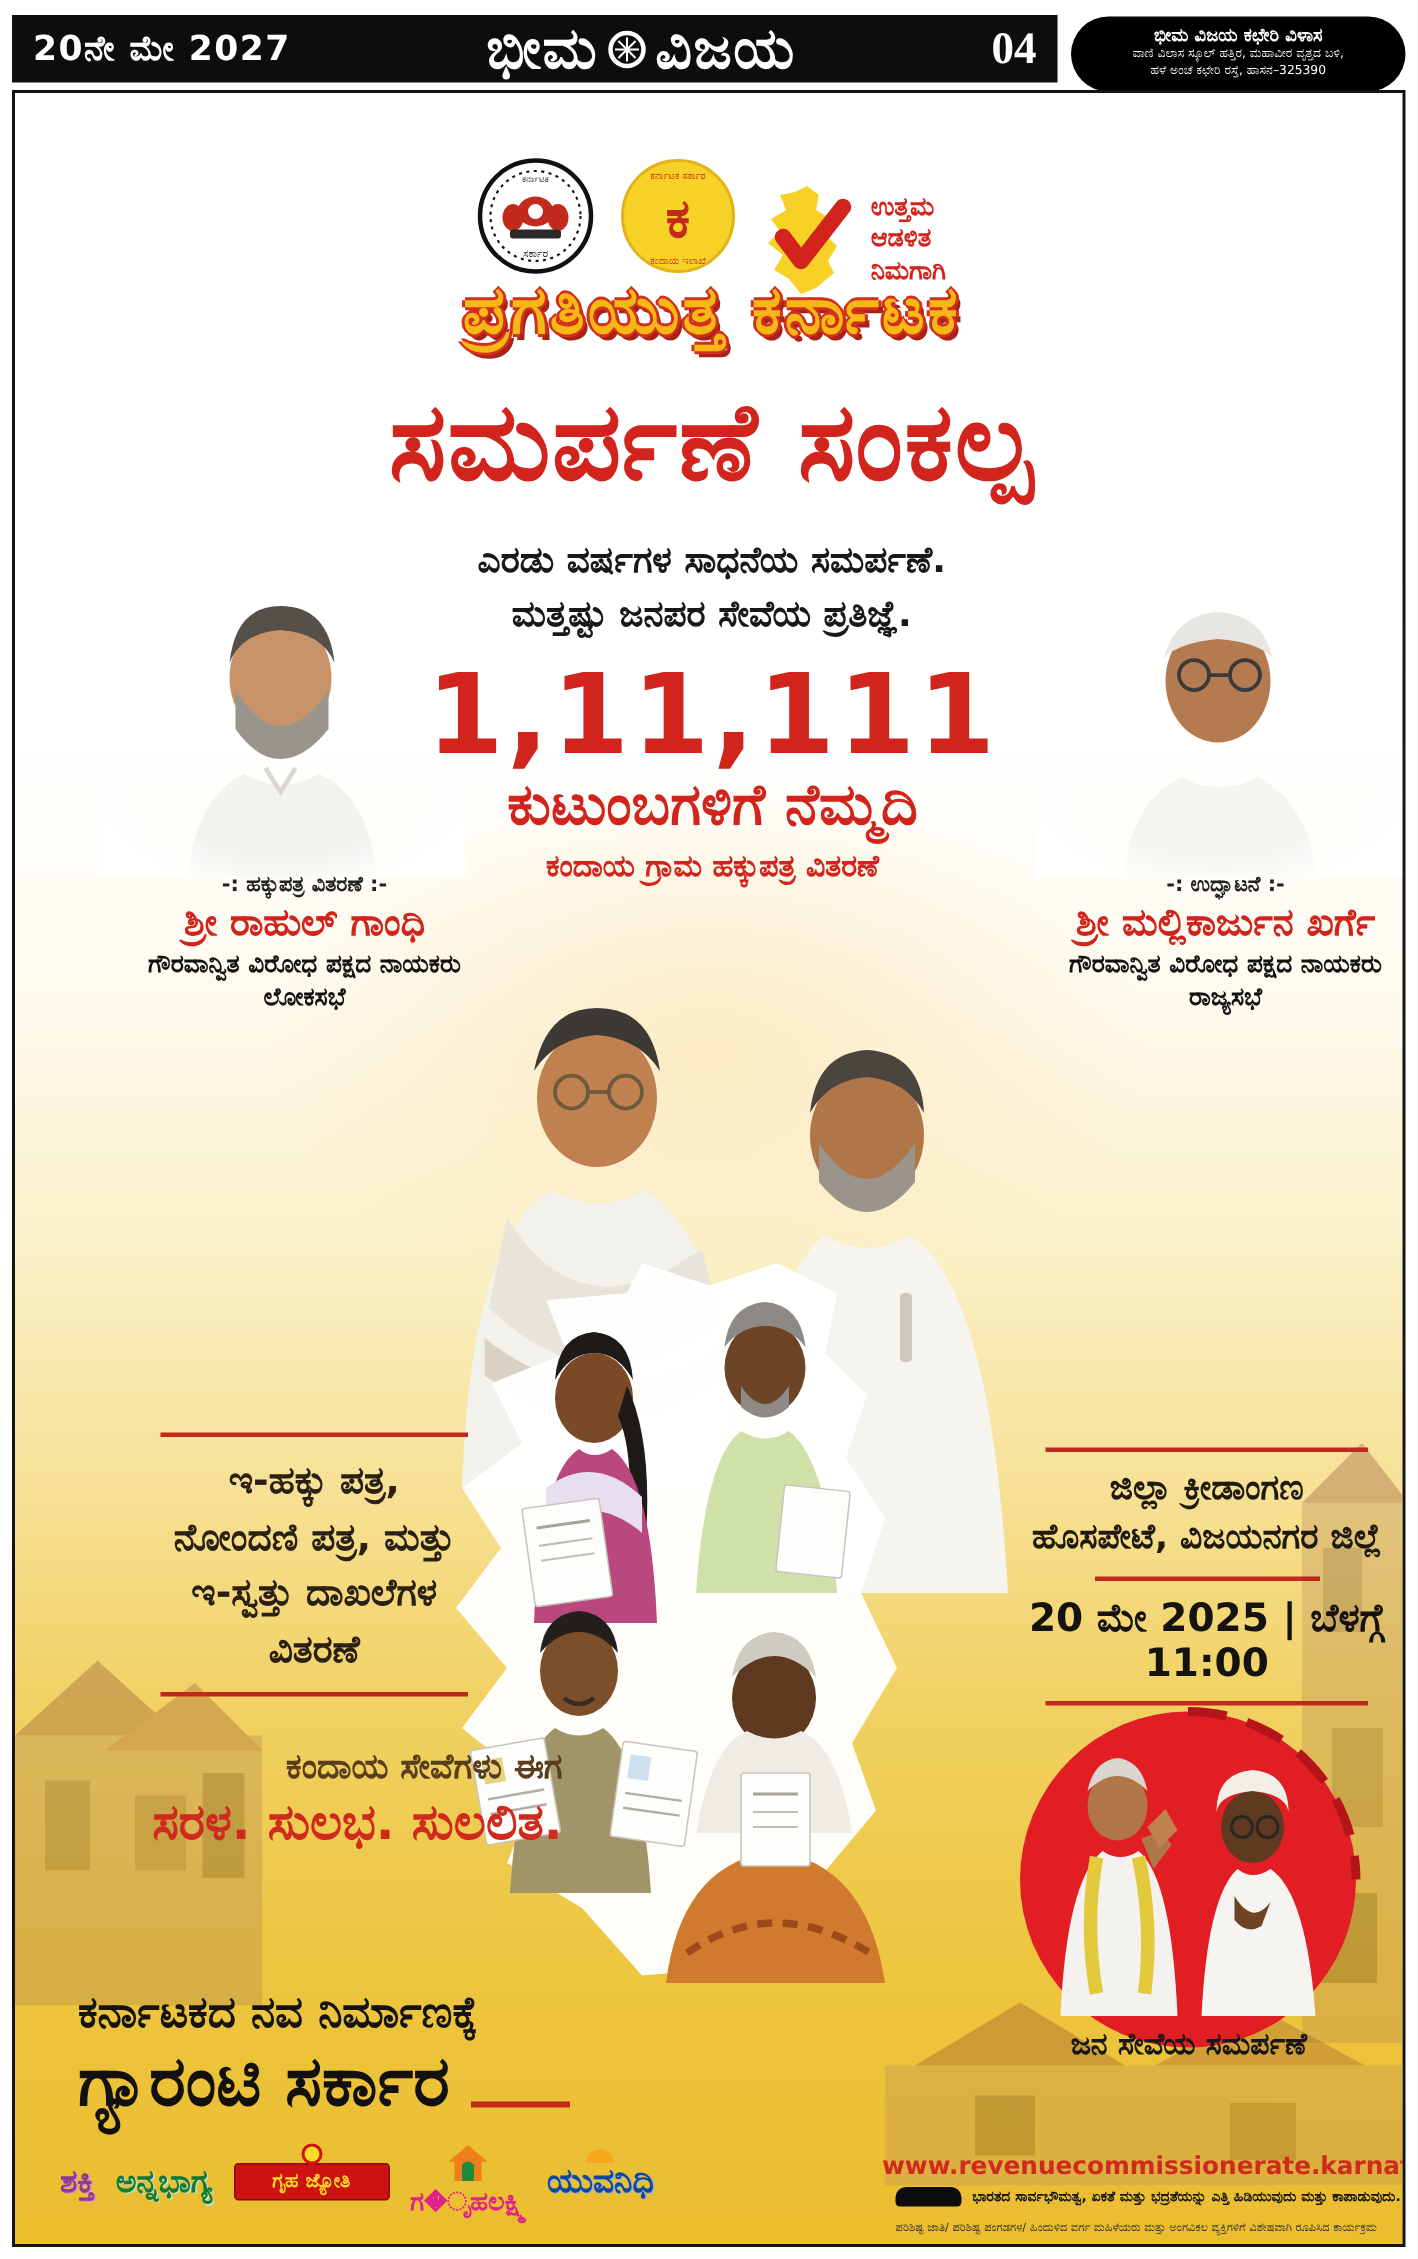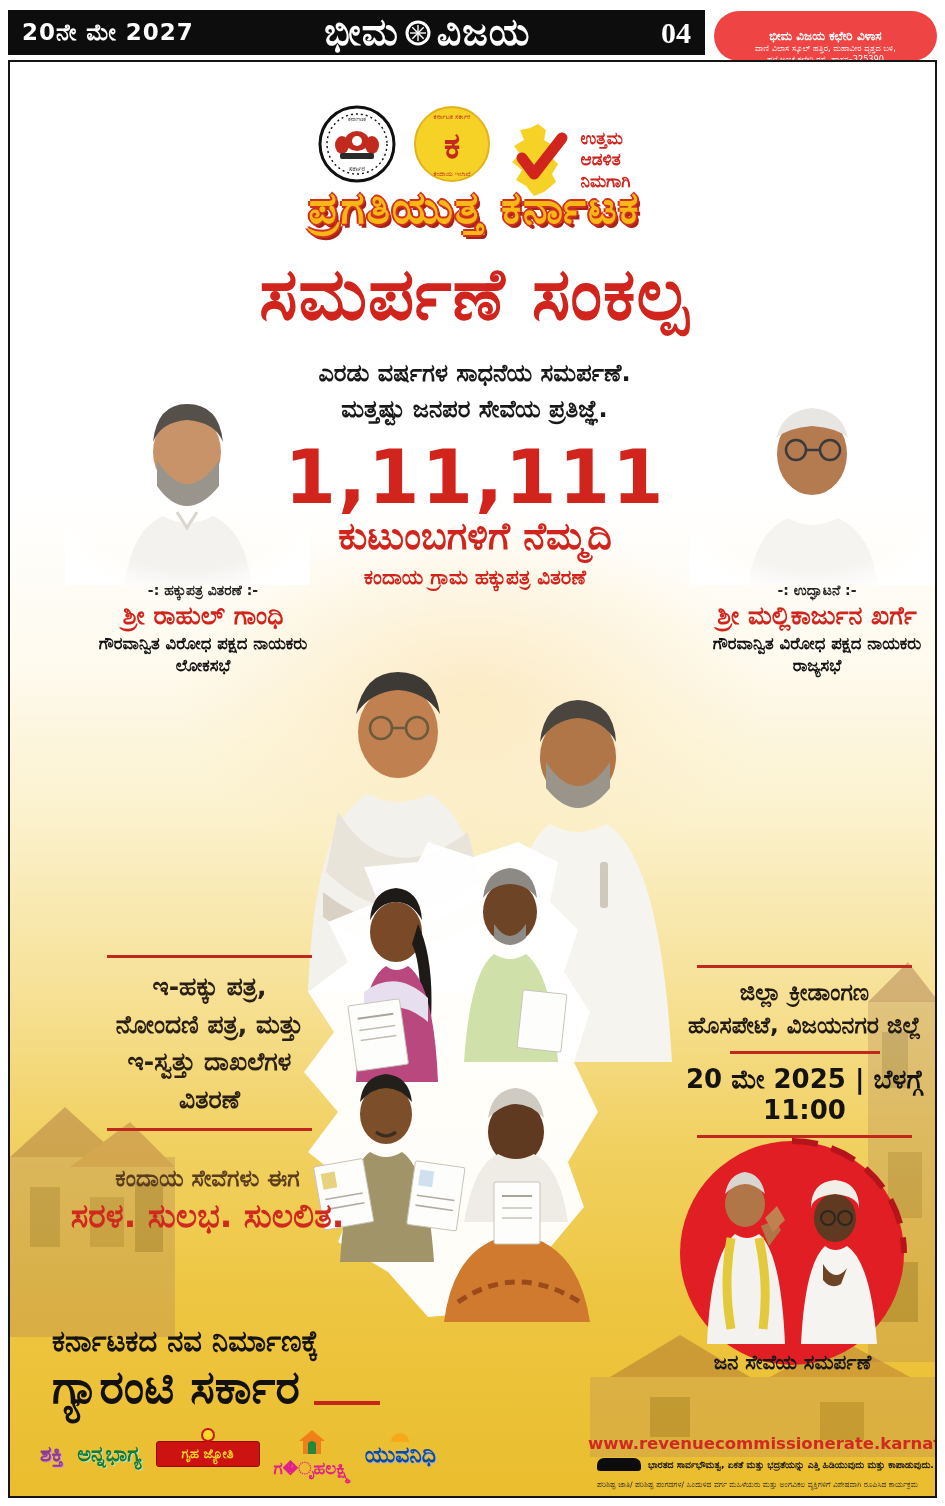--- a/index.html
+++ b/index.html
@@ -12,22 +12,22 @@
   
   .top-bar{
     position:absolute;left:8px;top:10px;width:697px;height:45px;background:#0d0d0d;
     display:flex;align-items:center;justify-content:space-between;padding:0 14px;
   }
   .top-date{color:#fff;font-size:23px;font-weight:700;letter-spacing:1px;}
   .masthead{display:flex;align-items:center;gap:6px;color:#fff;font-weight:900;font-size:38px;letter-spacing:1px;}
   .masthead-ring{width:26px;height:26px;flex:0 0 auto;}
   .page-num{color:#fff;font-size:30px;font-weight:700;font-family:"Liberation Serif",serif;}
   .office-pill{
-    position:absolute;left:714px;top:11px;width:223px;height:50px;background:#ef4444;
-    border-radius:26px;color:#fff;text-align:center;padding-top:18px;
+    position:absolute;left:714px;top:11px;width:223px;height:50px;background:#000000;
+    border-radius:26px;color:#fff;text-align:center;padding-top:5px;
   }
   .office-pill .t{font-size:12px;font-weight:800;line-height:1.2;}
   .office-pill .l{font-size:8.2px;line-height:1.25;}
   
   .canvas{
     position:absolute;left:8px;top:60px;width:929px;height:1438px;border:2px solid #141414;
     background:
       radial-gradient(420px 260px at 50% 640px, rgba(252,233,190,.85), rgba(252,233,190,0) 70%),
       linear-gradient(180deg,#ffffff 0%,#ffffff 30%,#fefaee 42%,#fbf1cb 53%,#f7e29a 64%,#f1d162 75%,#edc53f 87%,#eabd2e 100%);
     overflow:hidden;
@@ -50,21 +50,21 @@
   .dign .role{font-size:14px;font-weight:800;color:#222;}
   .dign .name{font-size:25px;font-weight:900;color:#d0241c;margin:2px 0;}
   .dign .ttl{font-size:16.5px;font-weight:800;color:#111;line-height:1.35;}
   
   .rule{height:3px;background:#c0281e;margin:0 auto;}
   .services{left:52px;top:893px;width:295px;text-align:center;}
   .services .lines{font-size:25px;font-weight:800;color:#2b2014;line-height:1.5;margin:10px 0;}
   .event{left:652px;top:903px;width:285px;text-align:center;}
   .event .venue{font-size:23px;font-weight:800;color:#201a10;line-height:1.45;margin:8px 0;}
   .event .dt{font-size:26px;font-weight:900;color:#151310;margin:10px 0;}
-  .slogan{left:30px;top:1103px;width:335px;text-align:center;}
+  .slogan{left:30px;top:1103px;width:335px;text-align:right;}
   .slogan .s1{font-size:23px;font-weight:800;color:#5a3d1c;}
   .slogan .s2{font-size:33px;font-weight:900;color:#cf2a1d;margin-top:4px;}
   
   .svc-circle{left:663px;top:1072px;width:238px;height:238px;}
   .svc-cap{left:645px;top:1288px;width:275px;text-align:center;font-size:20px;font-weight:800;color:#171717;}
   
   .guar1{left:42px;top:1262px;font-size:29px;font-weight:800;color:#161412;}
   .guar2{left:42px;top:1298px;font-size:46px;font-weight:900;color:#131110;display:flex;align-items:flex-end;gap:14px;}
   .guar2 .redline{display:inline-block;width:66px;height:4px;background:#c4261c;margin-bottom:10px;}
   

